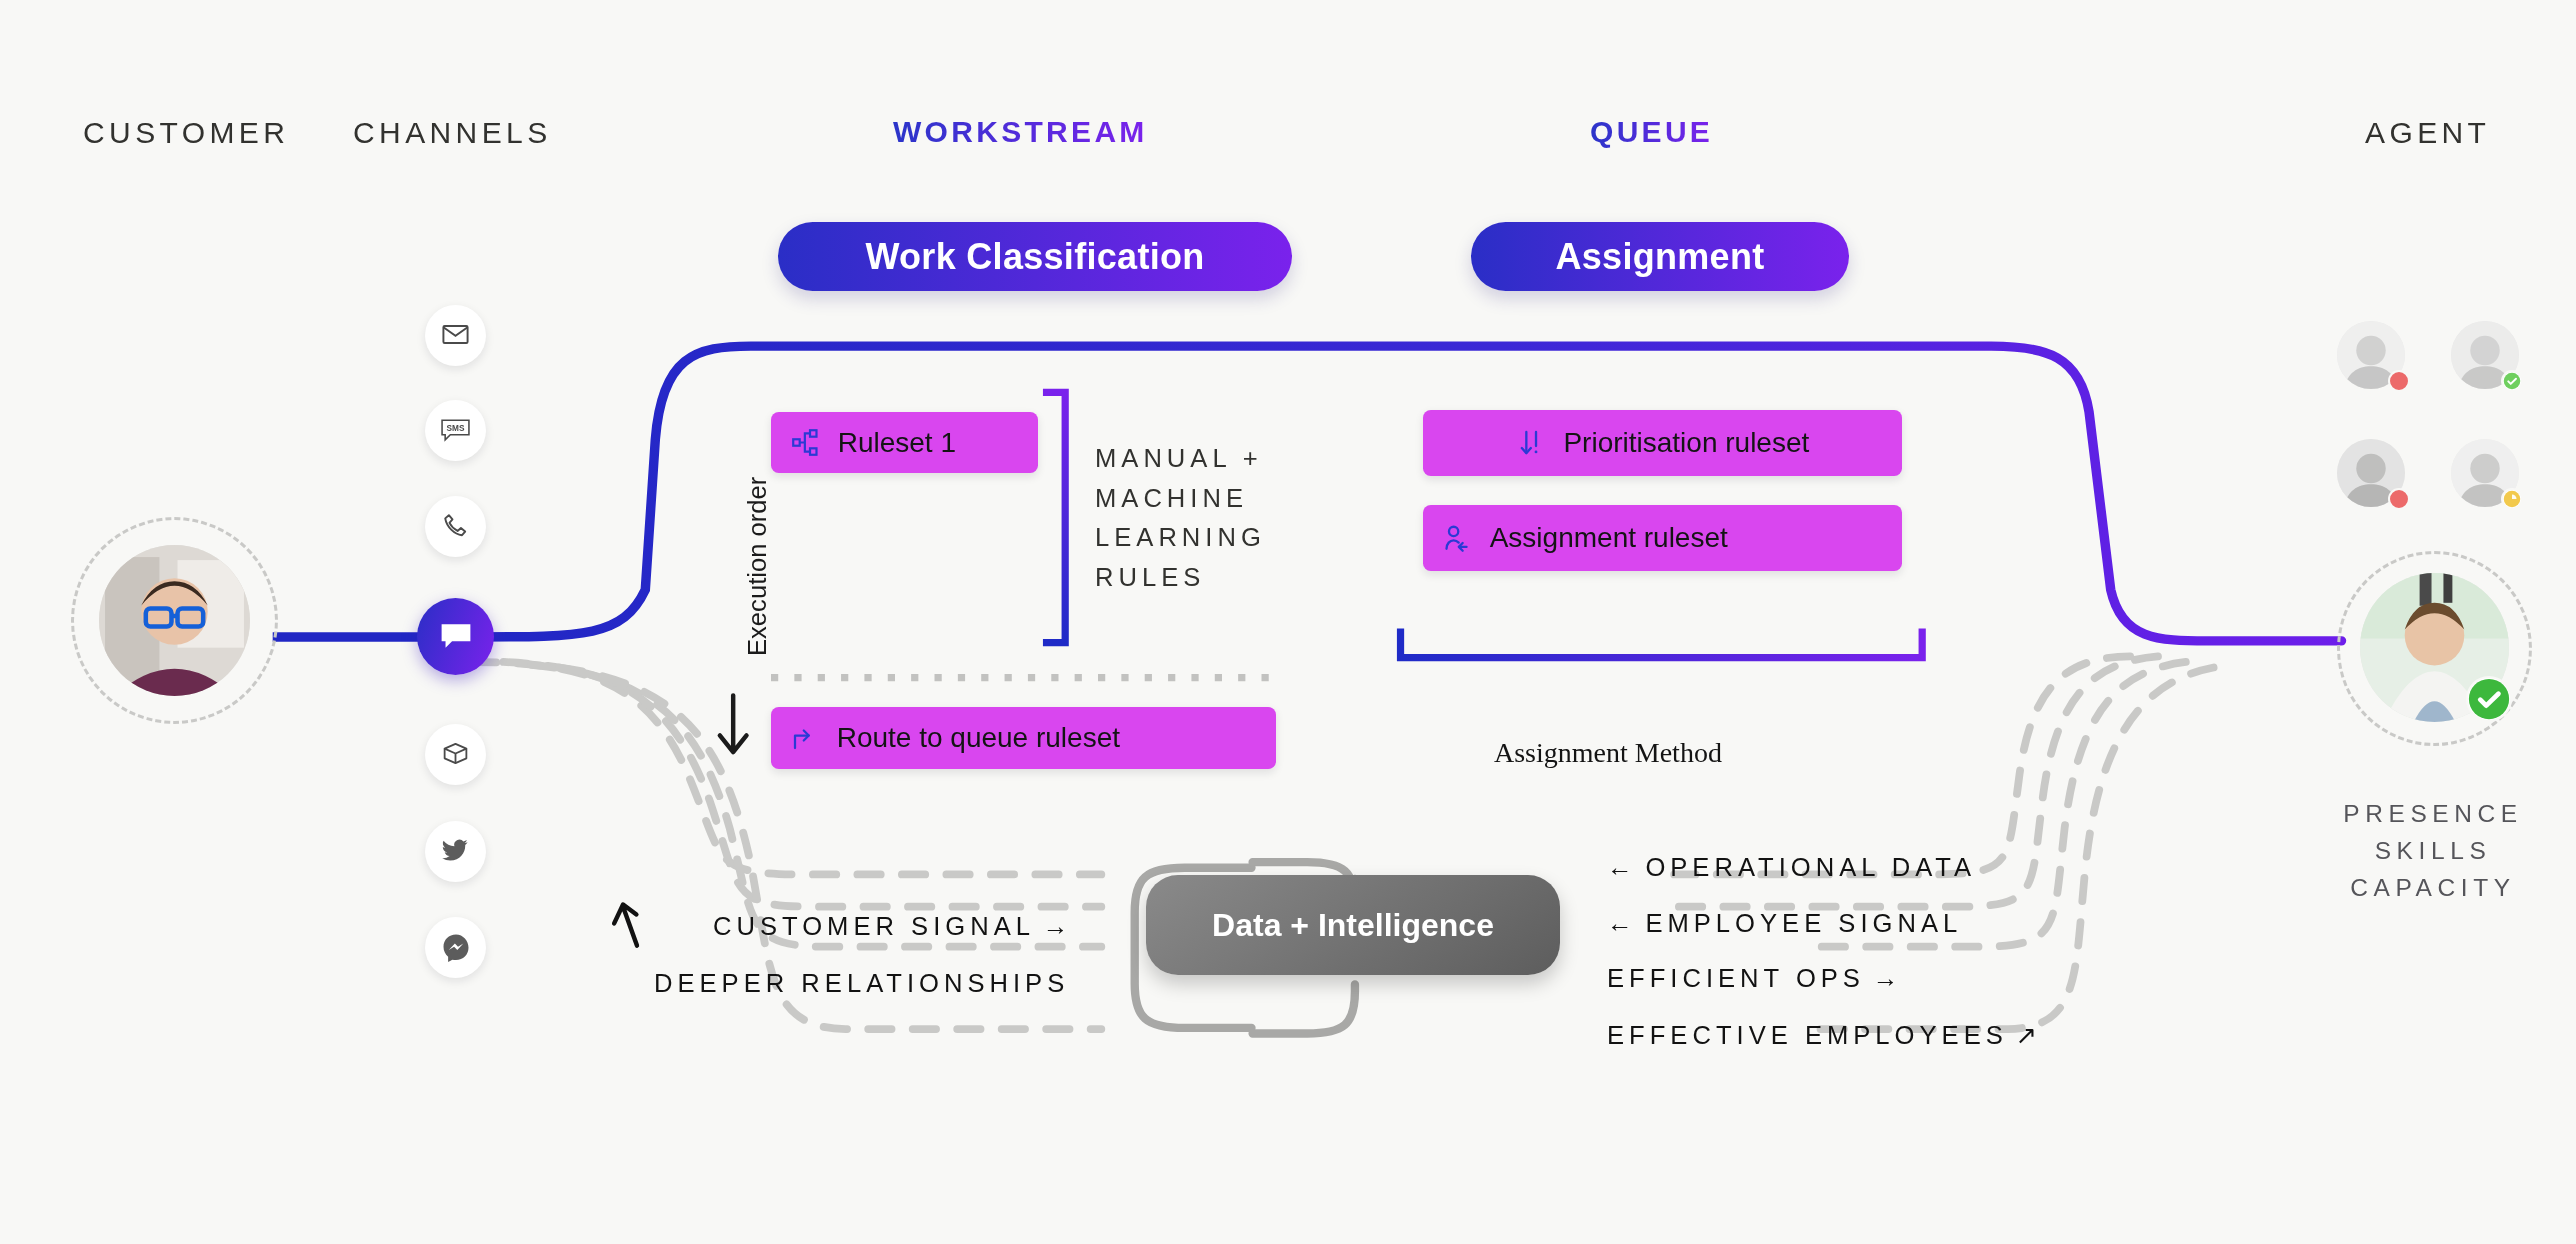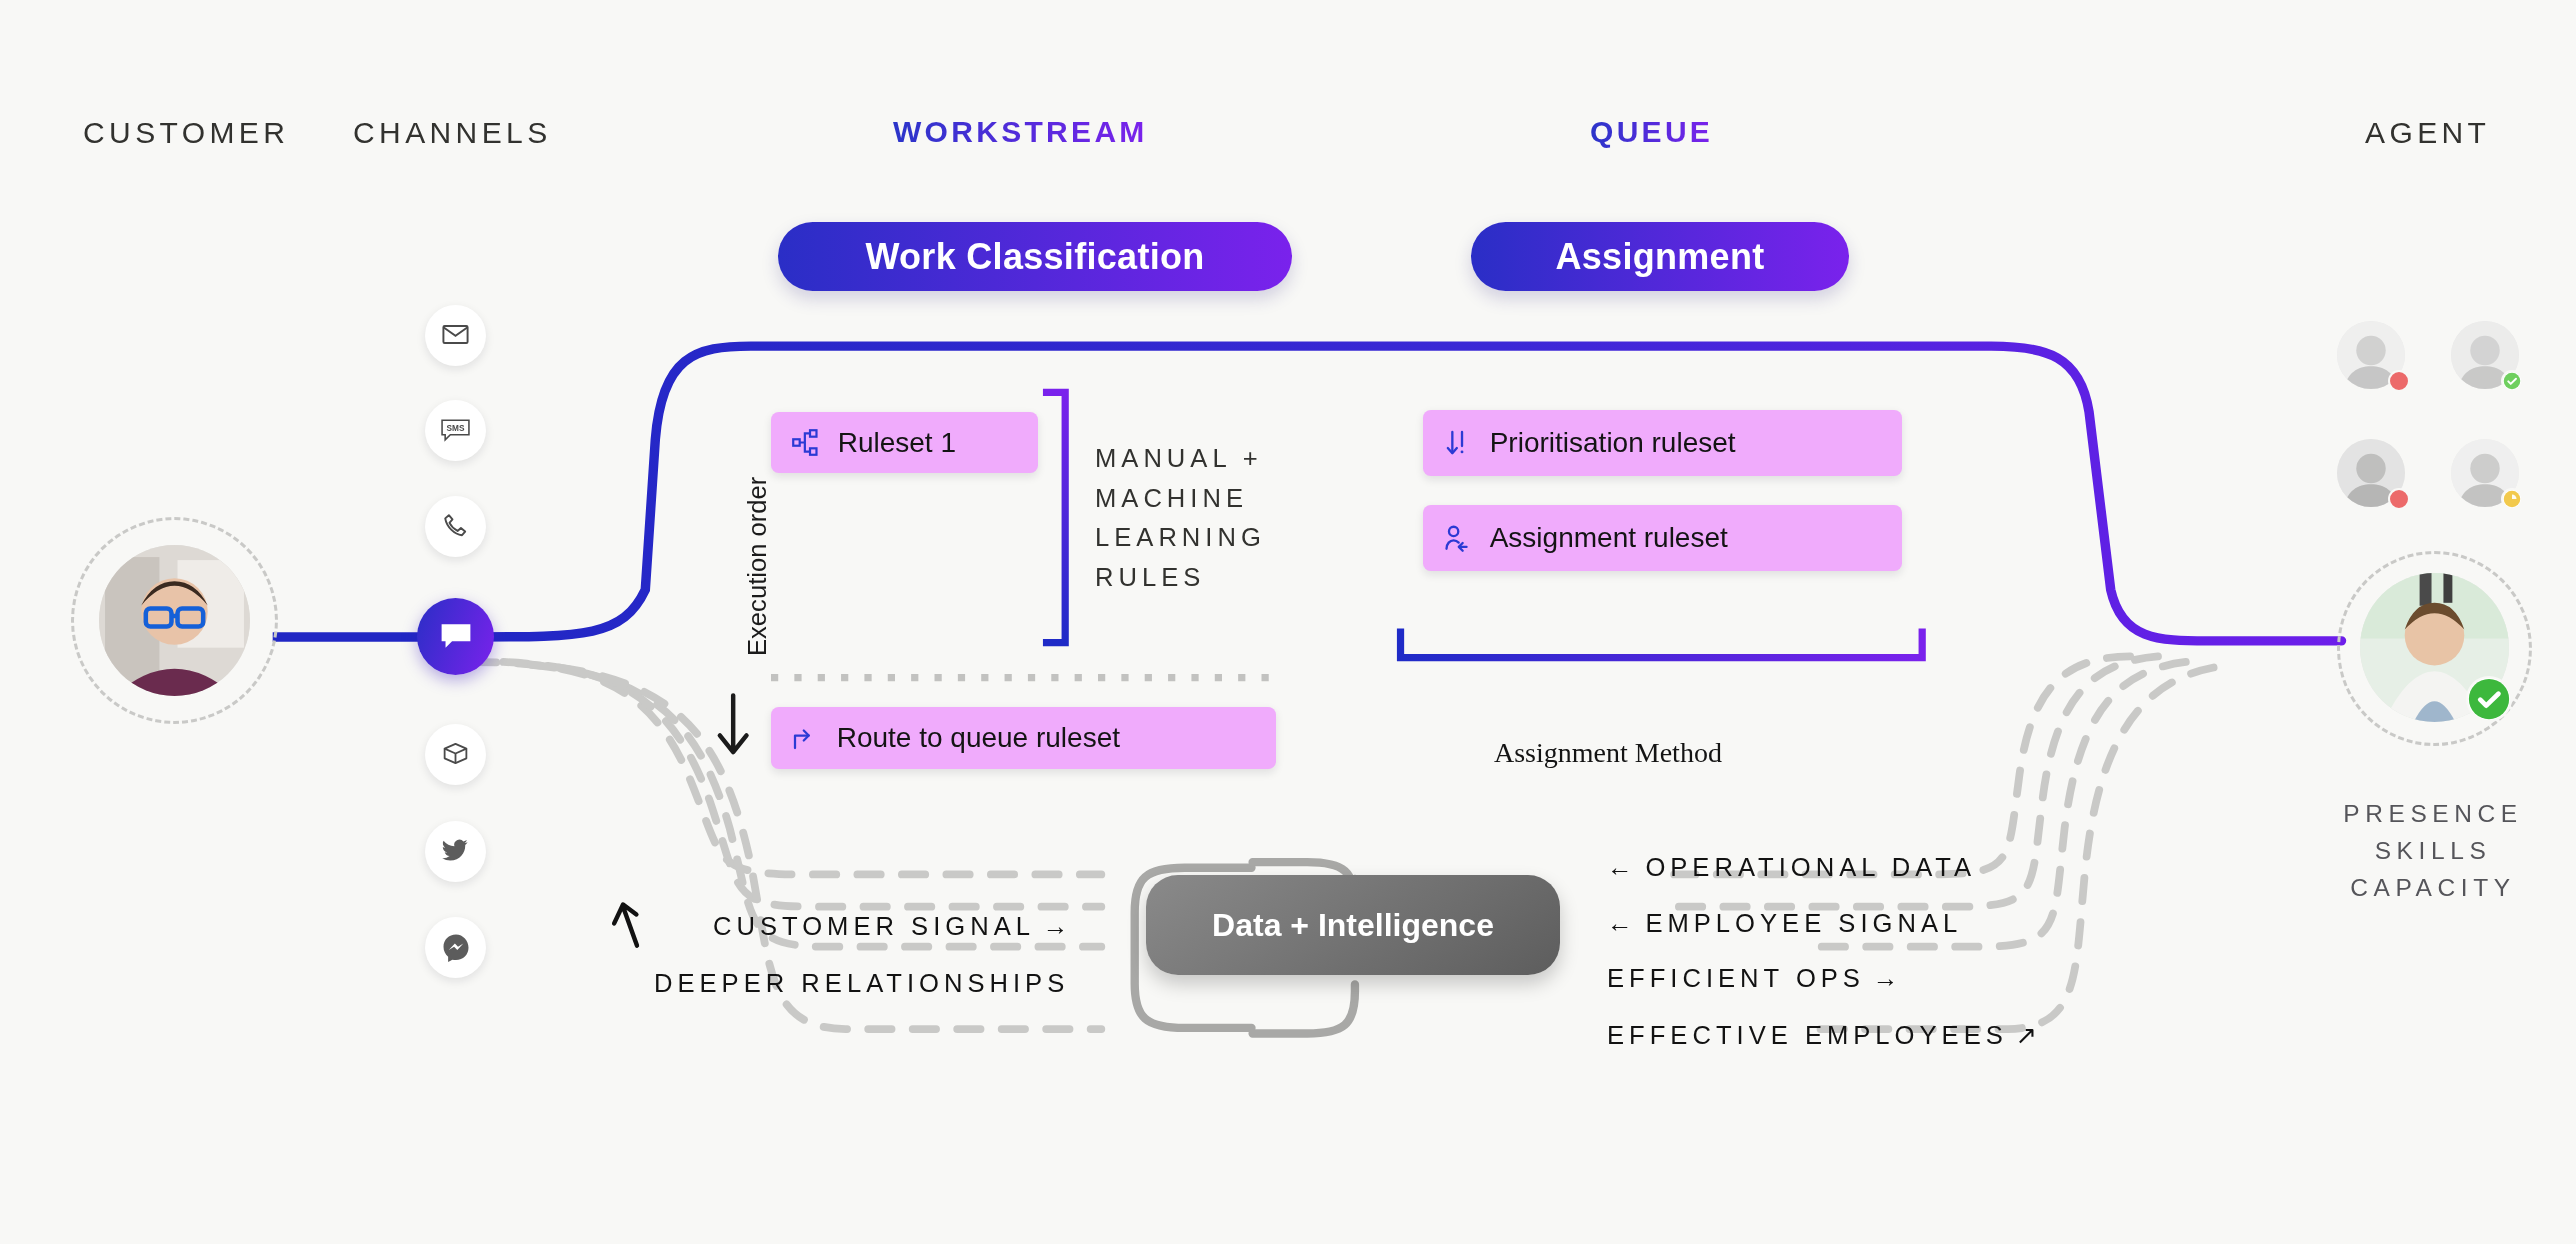--- a/index.html
+++ b/index.html
@@ -39,21 +39,21 @@
     color: #fff;
     font-weight: 700;
     box-shadow: 0 7.8px 16.7px rgba(40,30,120,.18);
     letter-spacing: 0.3px;
   }
 
   
   .card {
     position: absolute;
     display: flex; align-items: center;
-    background: #f0abfc;
+    background: #d946ef;
     border-radius: 7.8px;
     box-shadow: 0 3.3px 9px rgba(20,20,40,.10);
     padding: 0 19px;
     gap: 16.7px;
   }
   .card .label {
     font-size: 28px;
     color: #141414;
     white-space: nowrap;
     font-weight: 400;
@@ -343,21 +343,21 @@
   <div class="card" style="left:743px; top:707px; width:505px; height:62px;">
     <span class="ic">
       <svg width="30" height="30" viewBox="0 0 24 24" fill="none" stroke="#2b3ad4" stroke-width="1.8" stroke-linecap="round" stroke-linejoin="round">
         <path d="M4 20V10h11"></path>
           <path d="M11 6l4 4-4 4"></path>
       </svg>
     </span>
     <span class="label">Route to queue ruleset</span>
   </div>
 
-  <div class="card" style="left:1395px; top:410px; width:479px; height:66px;">
+  <div class="card" style="left:1395px; top:410px; width:479px; height:66px;justify-content:center;">
     <span class="ic">
       <svg width="31" height="31" viewBox="0 0 24 24" fill="none" stroke="#2b3ad4" stroke-width="1.8" stroke-linecap="round" stroke-linejoin="round">
         <path d="M8 3v16"></path>
           <path d="M4.5 15.5L8 19.5l3.5-4"></path>
         <path d="M15.5 3v11"></path>
           <circle cx="15.5" cy="18.5" r="1.1" fill="#2b3ad4" stroke="none"></circle>
       </svg>
     </span>
     <span class="label">Prioritisation ruleset</span>
   </div>

